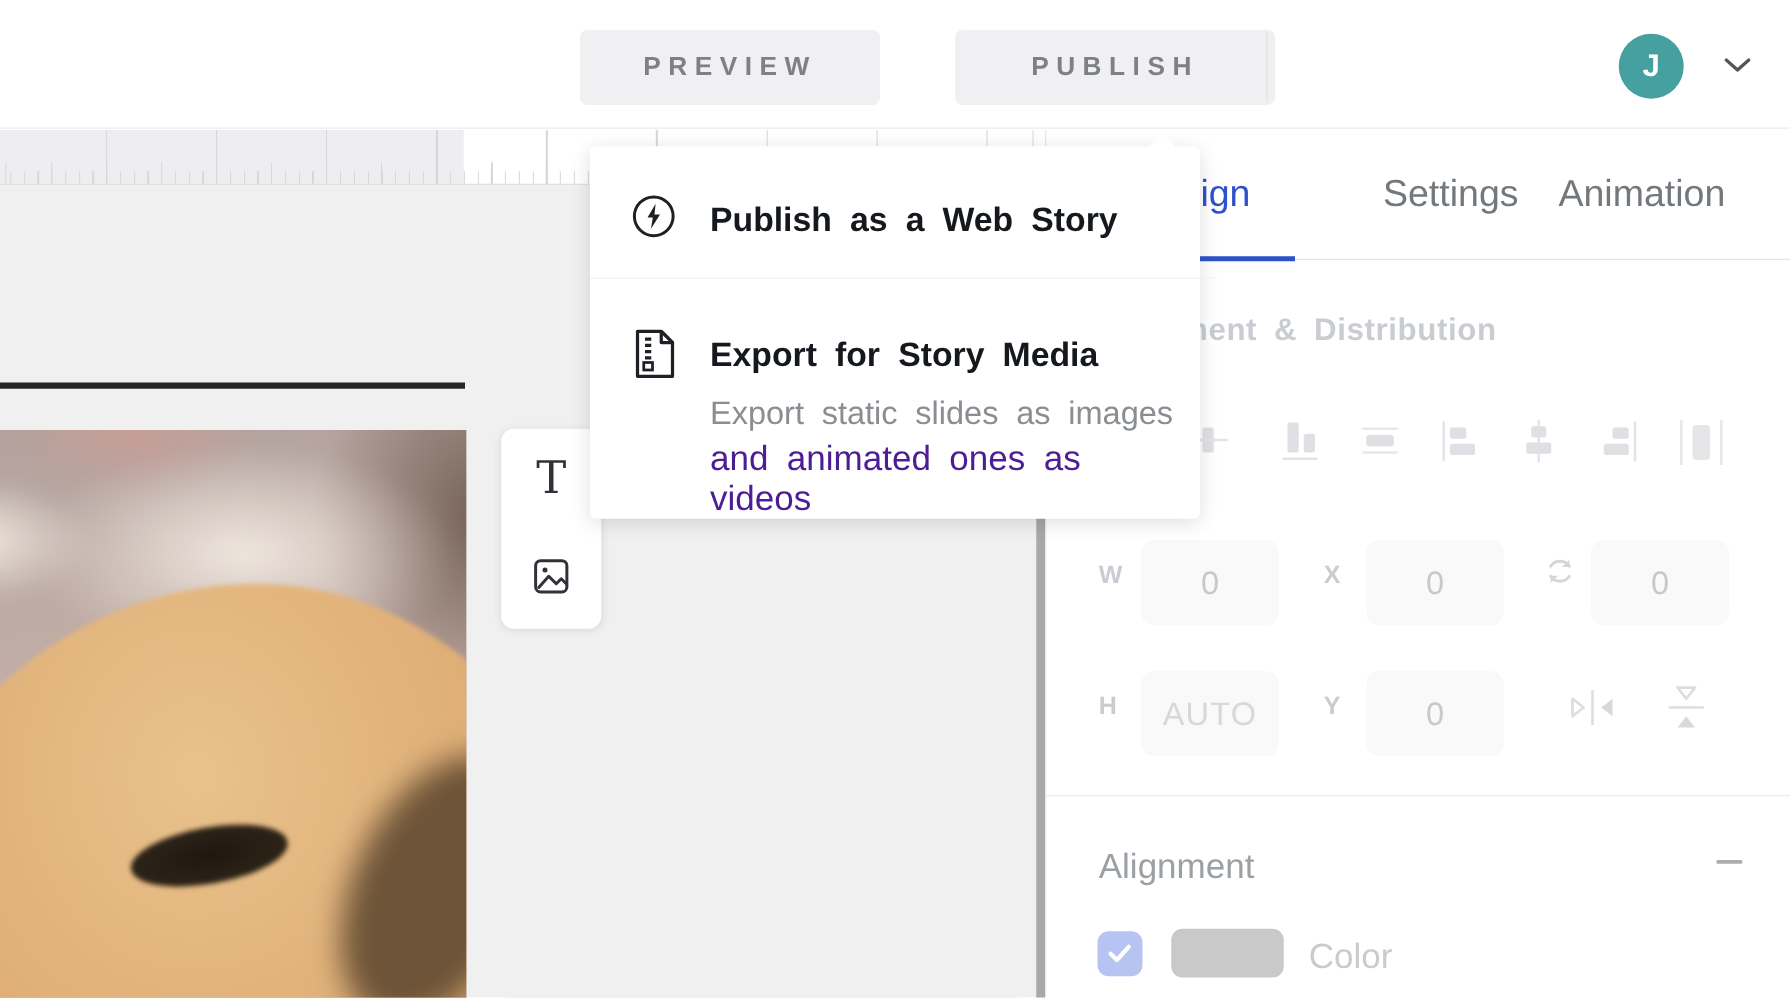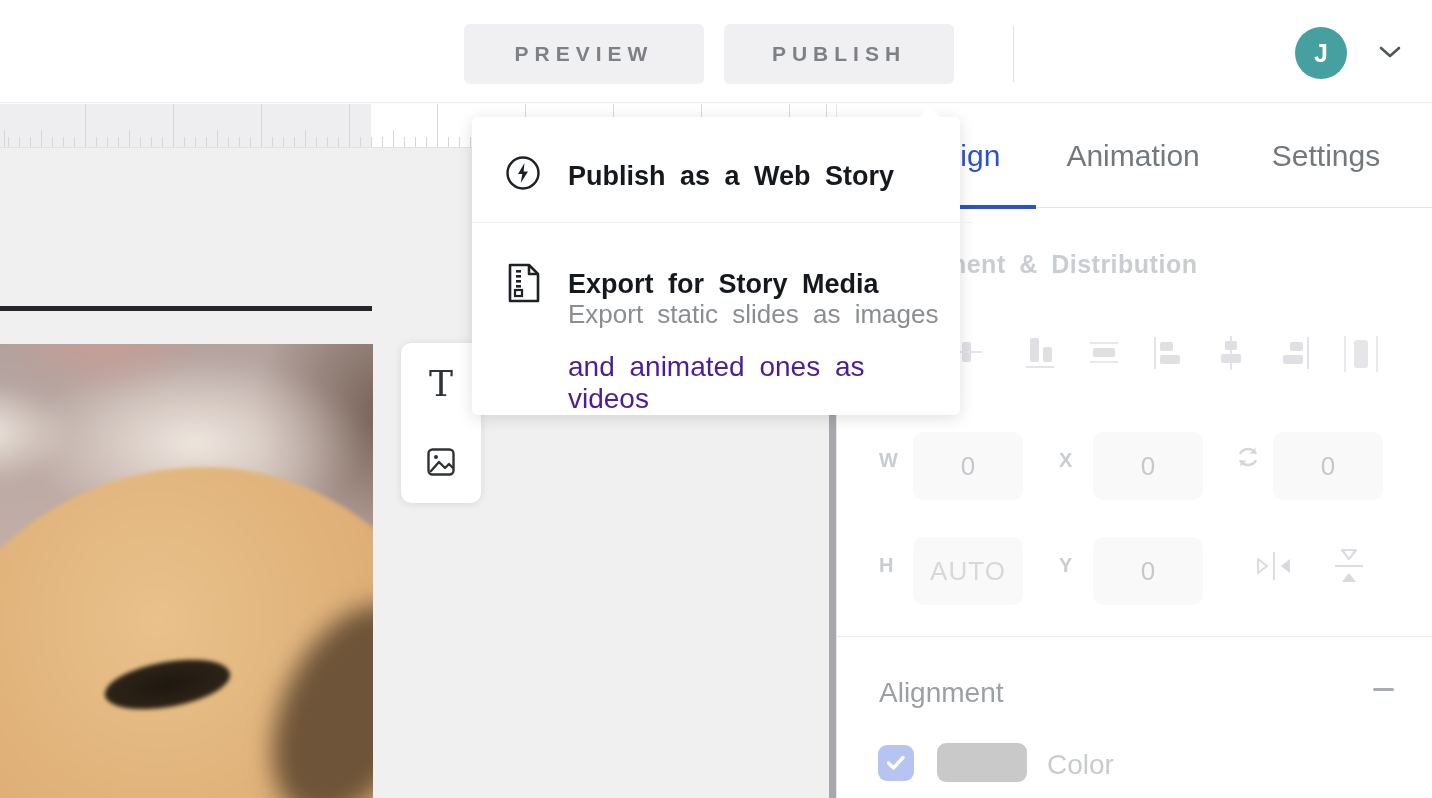--- a/index.html
+++ b/index.html
@@ -6,21 +6,21 @@
   html,body { width:1432px; height:798px; overflow:hidden; background:#ffffff;
               font-family:"Liberation Sans", sans-serif; }
 
   
   .header { position:absolute; left:0; top:0; width:1432px; height:103px; background:#fff;
             border-bottom:1px solid #ececee; z-index:5; }
   .btn-gray { position:absolute; top:24px; height:60px; background:#f0f0f2; border:none;
               border-radius:6px; color:#7d8185; font-weight:bold; font-size:21px;
               letter-spacing:6px; font-family:"Liberation Sans",sans-serif; cursor:pointer; }
   .btn-preview { left:464px; width:240px; }
-  .btn-publish { left:724px; width:230px; }
+  .btn-publish { left:764px; width:256px; }
   .header-divider { position:absolute; left:1013px; top:26px; width:1px; height:56px; background:#e2e2e6; }
   .btn-share { position:absolute; left:1054px; top:24px; width:198px; height:60px;
                background:#2b52c9; border:none; border-radius:6px; color:#fff; font-weight:bold;
                font-size:21px; letter-spacing:6px; font-family:"Liberation Sans",sans-serif; cursor:pointer; }
   .avatar { position:absolute; left:1295px; top:27px; width:52px; height:52px; border-radius:50%;
             background:#46a0a0; color:#fff; font-size:25px; font-weight:bold;
             display:flex; align-items:center; justify-content:center; cursor:pointer; }
   .header-chevron { position:absolute; left:1378px; top:44px; cursor:pointer; }
 
   
@@ -107,21 +107,21 @@
               border-radius:5px; box-shadow:0 3px 16px rgba(0,0,0,.13); z-index:50; }
   .dd-caret { position:absolute; left:450px; top:-7px; width:16px; height:16px; background:#fff;
               transform:rotate(45deg); border-radius:2px; }
   .dd-item1-icon { position:absolute; left:33px; top:38px; }
   .dd-item1-title { position:absolute; left:96px; top:44px; font-size:27px; font-weight:bold;
                     color:#15191d; word-spacing:7px; cursor:pointer; }
   .dd-divider { position:absolute; left:0; top:105px; width:500px; height:1px; background:#f0f0f2; }
   .dd-item2-icon { position:absolute; left:35px; top:146px; }
   .dd-item2-title { position:absolute; left:96px; top:152px; font-size:27px; font-weight:bold;
                     color:#15191d; word-spacing:7px; cursor:pointer; }
-  .dd-desc1 { position:absolute; left:96px; top:182px; font-size:26px; color:#8a8e92; word-spacing:7px; }
+  .dd-desc1 { position:absolute; left:96px; top:198px; font-size:26px; color:#8a8e92; word-spacing:7px; }
   .dd-desc2 { position:absolute; left:96px; top:234px; font-size:28px; color:#4c1d95; word-spacing:7px; }
 </style>
 </head>
 <body>
 
 <div class="header">
   <button class="btn-gray btn-preview">PREVIEW</button>
   <button class="btn-gray btn-publish">PUBLISH</button>
   <div class="header-divider"></div>
   <div class="avatar">J</div>
@@ -164,25 +164,25 @@
 
 <div class="vscrollbar"></div>
 
 <div class="panel">
 
   <div class="tabs-row">
     <div class="tab design">
       <span>Design</span>
       <div class="tab-underline"></div>
     </div>
+    <div class="tab settings">
+      <span>Settings</span>
+    </div>
     <div class="tab animation">
       <span>Animation</span>
-    </div>
-    <div class="tab settings">
-      <span>Settings</span>
     </div>
   </div>
 
   <div class="section-title">Alignment &amp; Distribution</div>
 
   <div class="align-icons">
     <svg style="left:0px" width="34" height="44" viewBox="0 0 34 44">
       <rect x="13" y="8" width="9" height="20" rx="2" fill="#e0e0e4"></rect>
       <rect x="1" y="17" width="32" height="2" fill="#e4e4e8"></rect>
     </svg>

